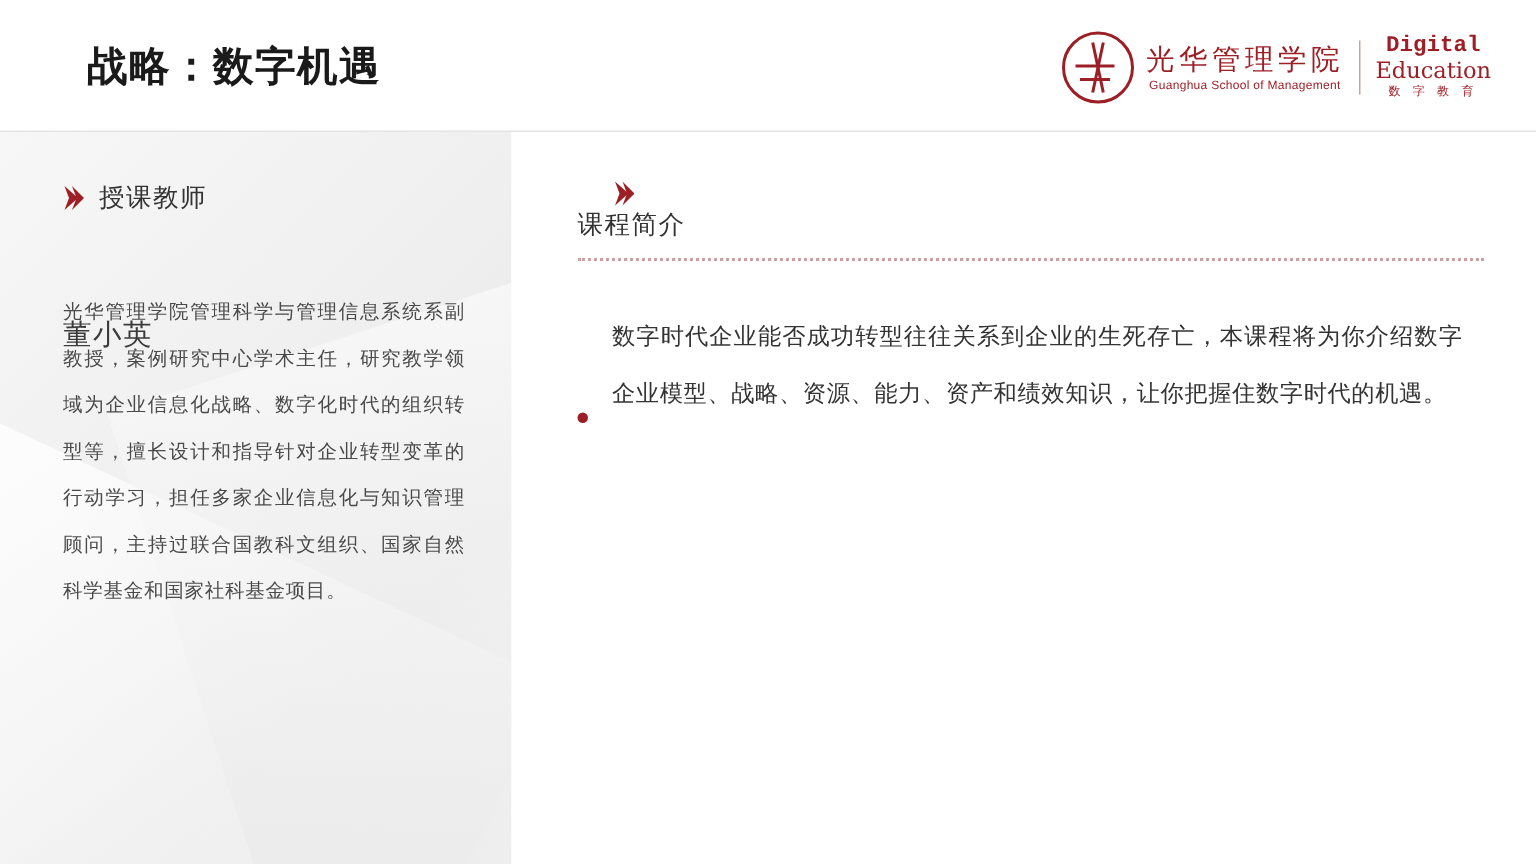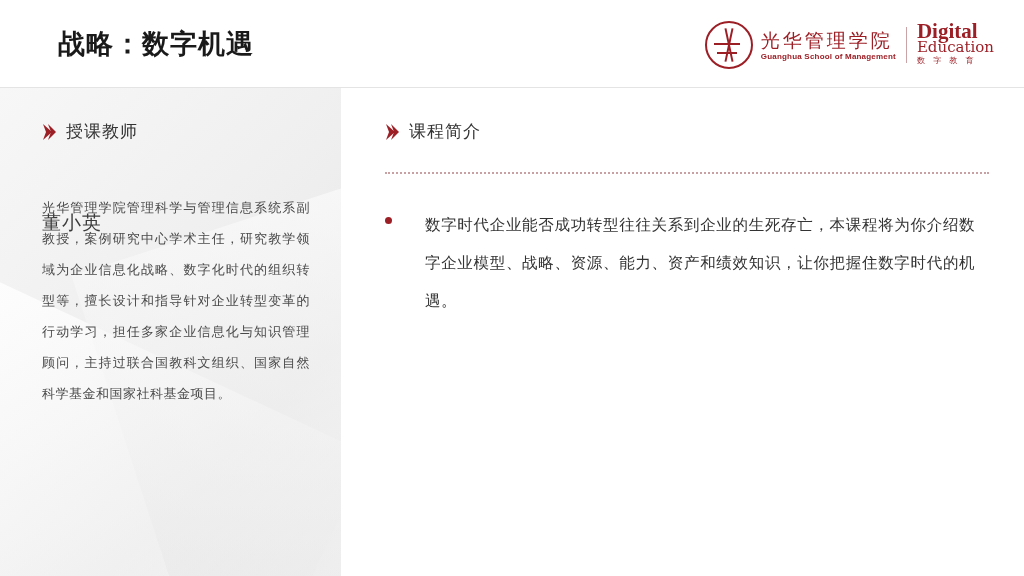--- a/index.html
+++ b/index.html
@@ -49,20 +49,21 @@
   }
 
   
   .logo-block {
     position: absolute;
     right: 30px;
     top: 22px;
     display: flex;
     align-items: center;
     height: 46px;
+    text-align: center;
   }
   .logo-seal {
     width: 44px;
     height: 44px;
     border-radius: 50%;
     background: #ffffff;
     border: 2px solid #9c1f26;
     position: relative;
     flex: none;
     margin-right: 8px;
@@ -117,36 +118,35 @@
     letter-spacing: 3px;
     line-height: 22px;
     white-space: nowrap;
   }
   .logo-cn-sub {
     font-size: 8px;
     color: #9c1f26;
     letter-spacing: 0.2px;
     line-height: 11px;
     white-space: nowrap;
-    font-weight: bold;
   }
   .logo-divider {
     width: 1px;
     height: 36px;
     background: #c9a3a5;
     margin: 0 10px 0 0;
   }
   .logo-en {
     display: flex;
     flex-direction: column;
     justify-content: center;
   }
   .logo-en-1 {
-    font-family: Liberation Serif, serif;
-    font-size: 21px;
+    font-family: Liberation Mono, monospace;
+    font-size: 15px;
     font-weight: bold;
     color: #9c1f26;
     line-height: 16px;
     white-space: nowrap;
   }
   .logo-en-2 {
     font-family: "DejaVu Serif", "Liberation Serif", serif;
     font-size: 15px;
     font-weight: normal;
     color: #9c1f26;
@@ -239,37 +239,36 @@
 
   
   .right-panel {
     position: absolute;
     left: 341px;
     top: 88px;
     width: 683px;
     height: 488px;
     background: #ffffff;
   }
-  .right-head { left: 44px; top: 32px; }
+  .right-head { left: 44px; top: 32px; flex-direction: column; }
   .dotted-rule {
     position: absolute;
     left: 44px;
     top: 84px;
     width: 604px;
     border-top: 2px dotted #c9a1a3;
     height: 0;
   }
   .bullet-row {
     position: absolute;
     left: 44px;
     top: 118px;
     width: 590px;
     display: flex;
-    align-items: flex-start;
-    gap: 17px;
+    align-items: flex-end;
   }
   .bullet-dot {
     width: 7px;
     height: 7px;
     border-radius: 50%;
     background: #9c1f26;
     flex: none;
     margin-top: 11px;
     margin-right: 16px;
   }

